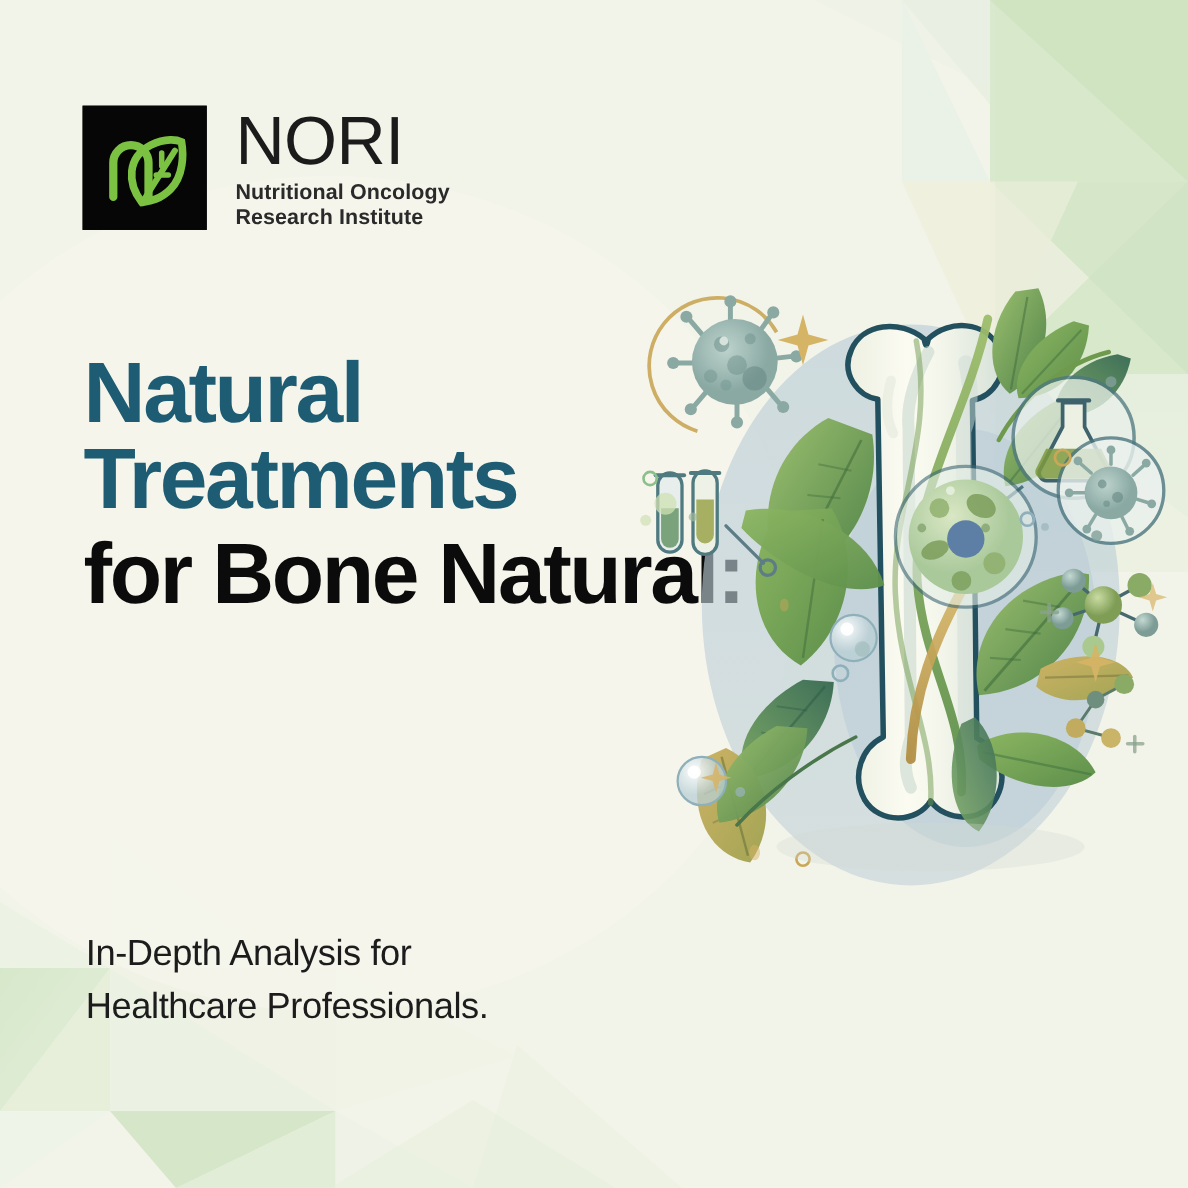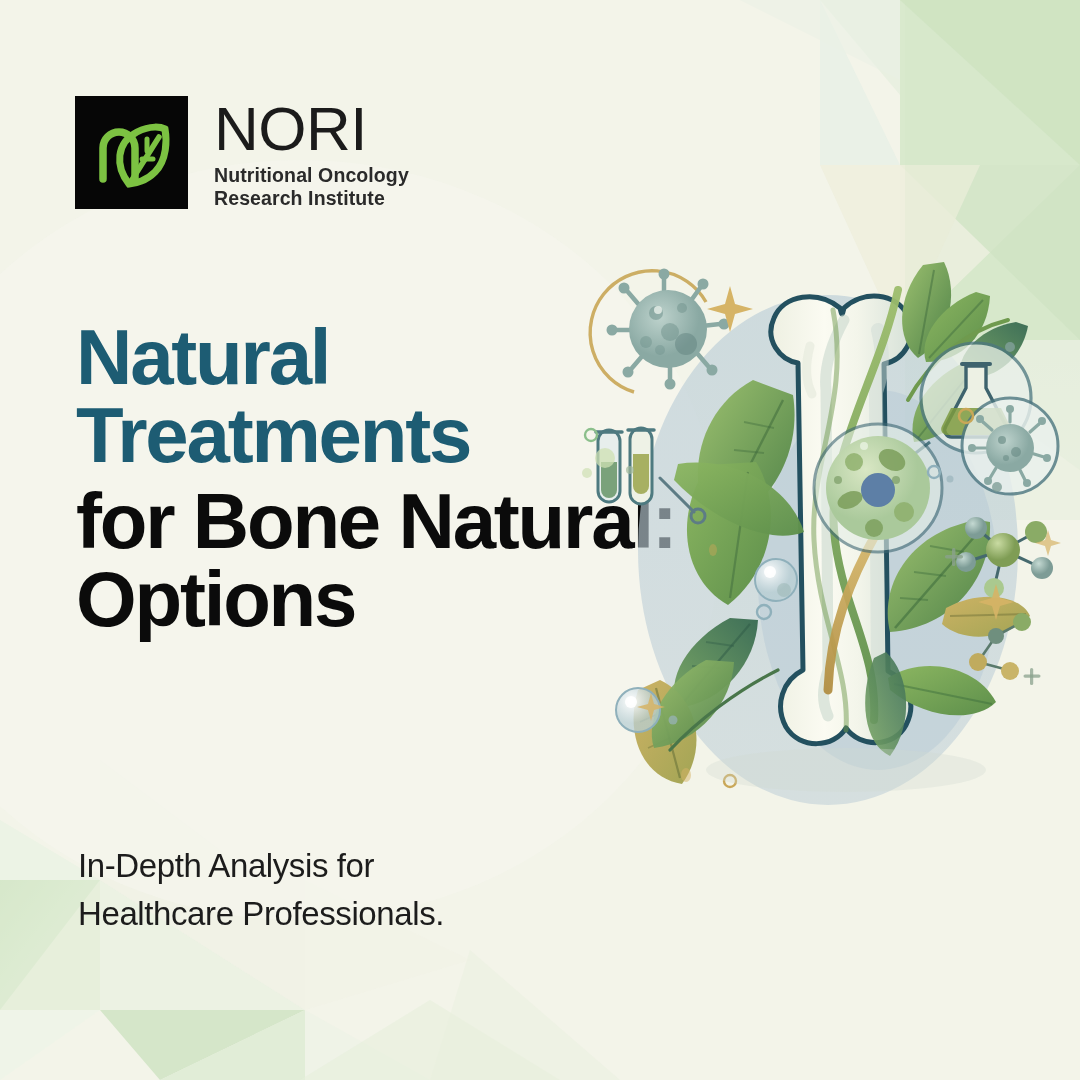--- a/index.html
+++ b/index.html
@@ -150,21 +150,20 @@
     <div class="logo-tag">Nutritional Oncology
 Research Institute</div>
   </div>
 </div>
 
 <div class="headline">
   <div class="hl-line hl-teal">Natural</div>
   <div class="hl-line hl-teal">Treatments</div>
   <div class="hl-gap"></div>
   <div class="hl-line hl-black">for Bone Natural:</div>
-  <div class="hl-line hl-black">Options</div>
 </div>
 
 <div class="subtitle">In-Depth Analysis for
 Healthcare Professionals.</div>
 
 <div class="illo">
   <svg viewBox="0 0 500 590">
     <defs>
       <linearGradient id="boneG" x1="0" y1="0" x2="1" y2="0">
         <stop offset="0%" stop-color="#eef0e2"></stop>

